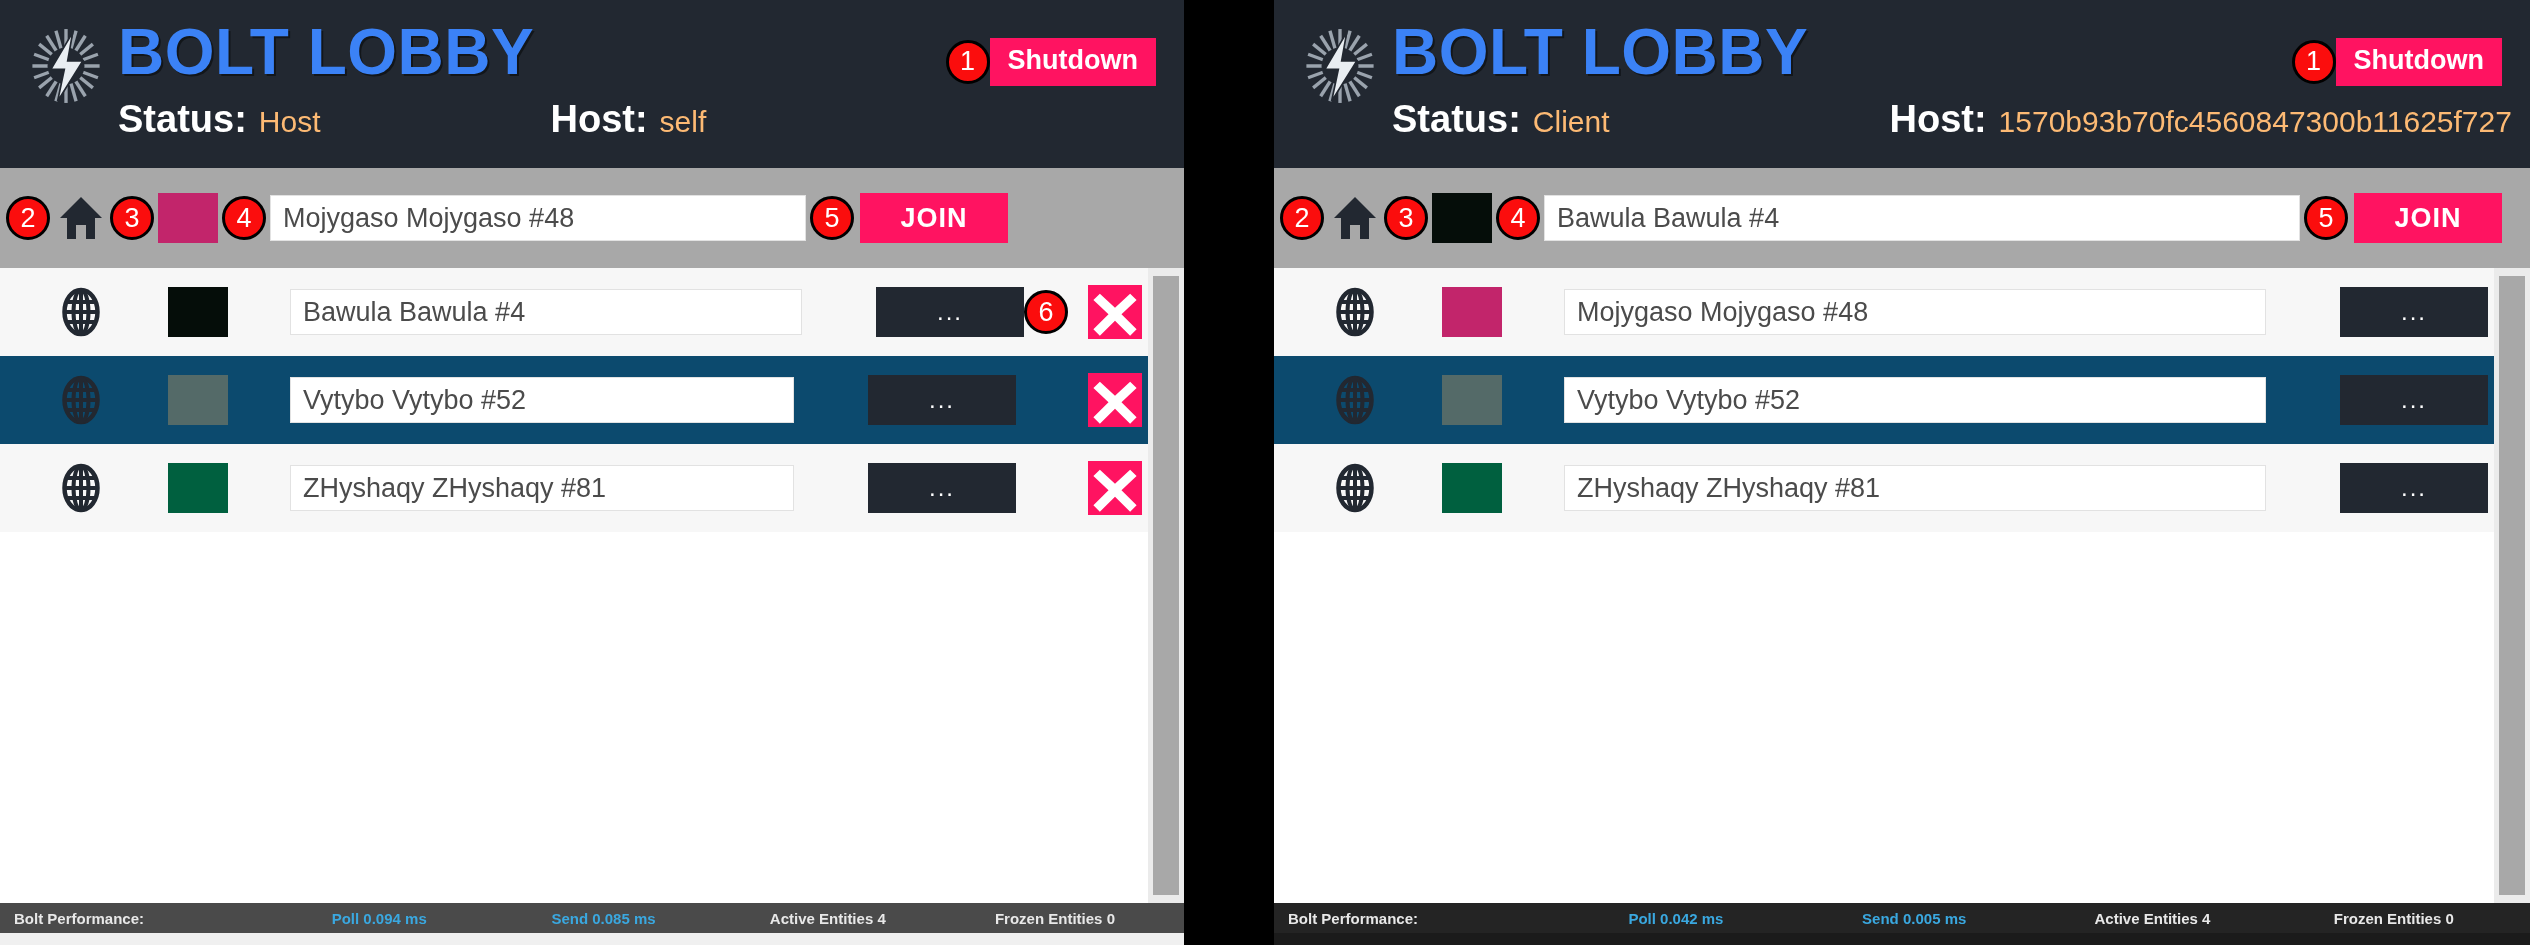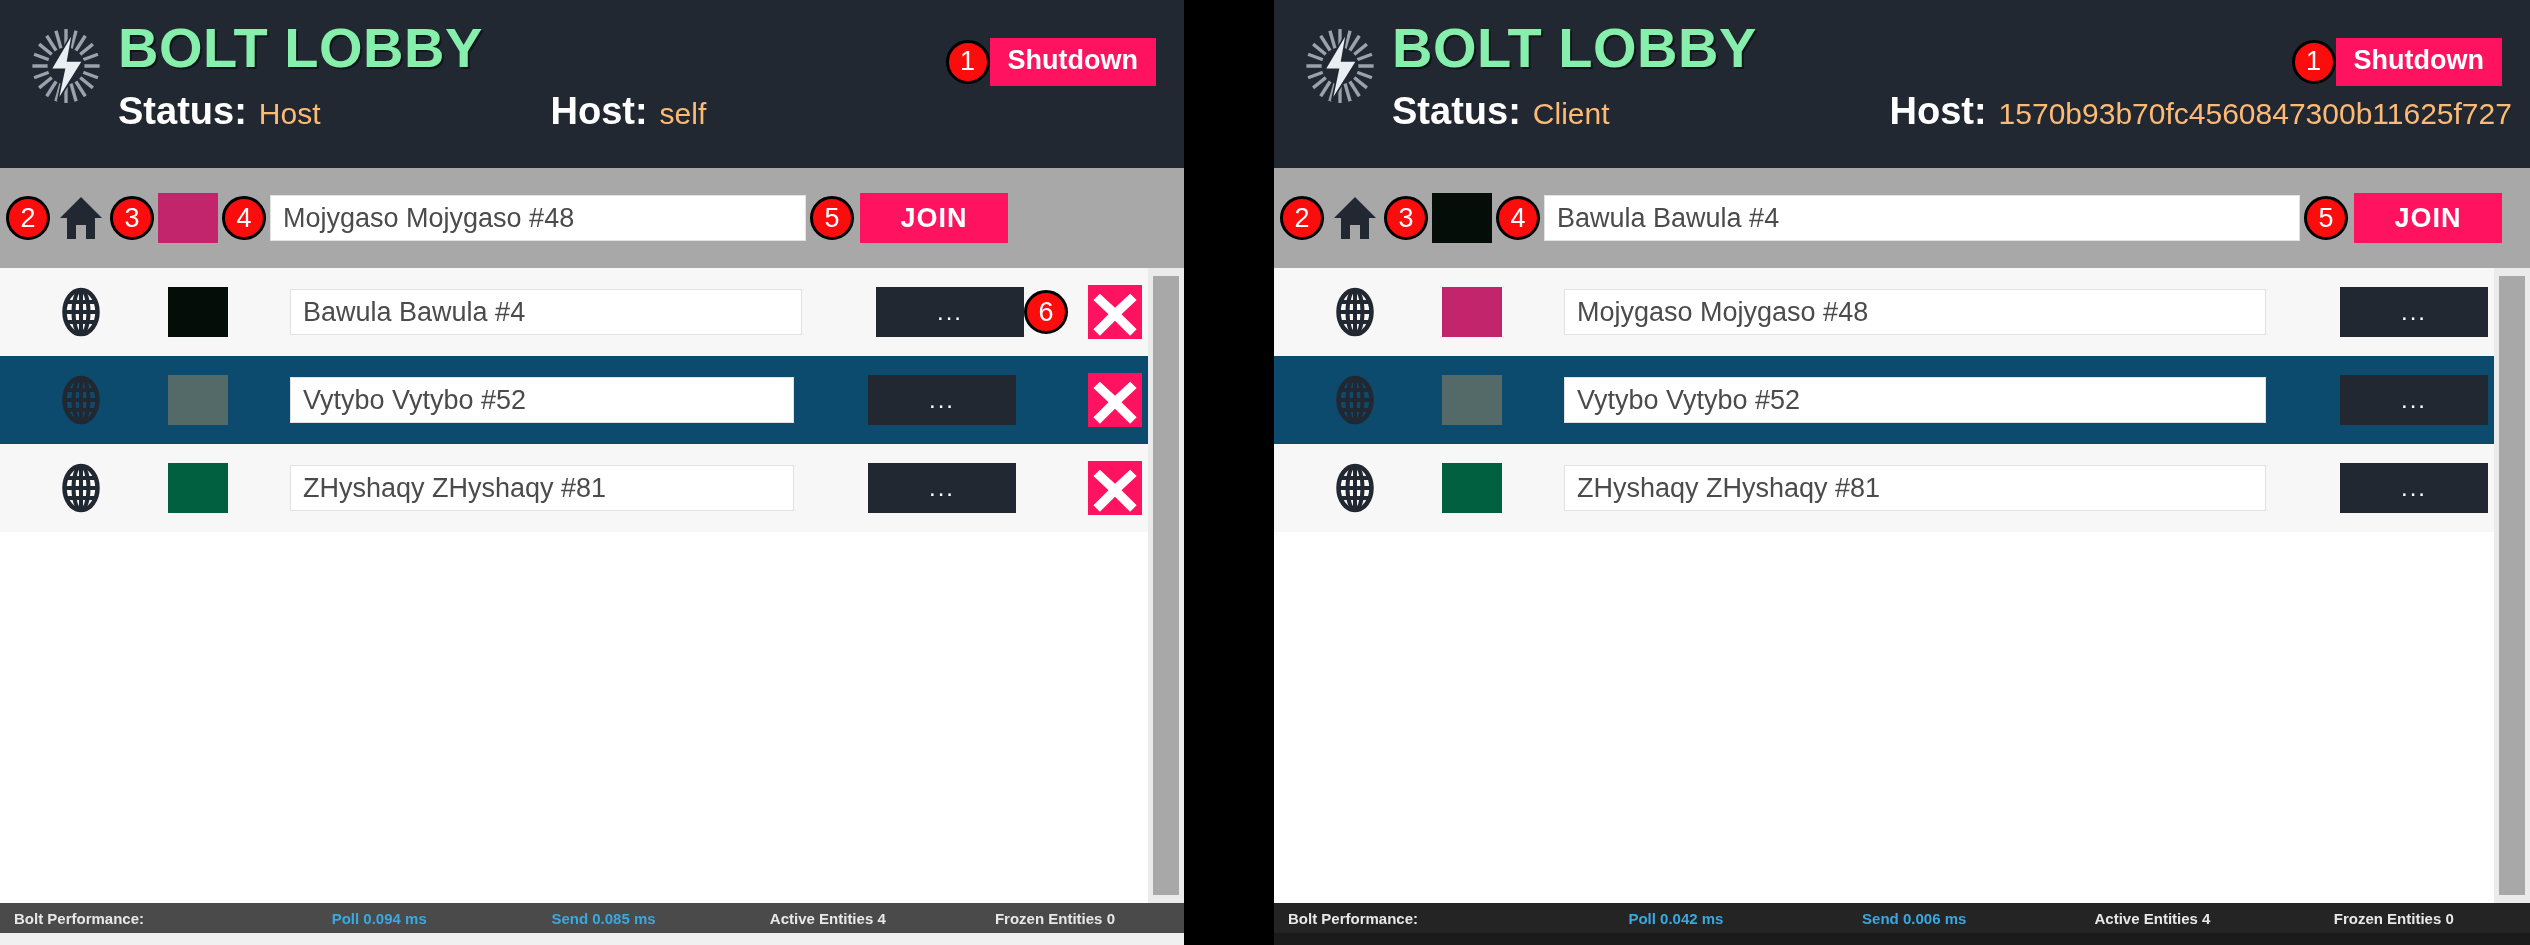--- a/index.html
+++ b/index.html
@@ -23,21 +23,21 @@
     background: #222831;
     height: 168px;
     flex: 0 0 168px;
     padding: 18px 24px 0 24px;
   }
   .brand-row { display: flex; align-items: flex-start; }
   .logo { width: 84px; height: 84px; flex: 0 0 84px; position: relative; margin-top: 6px; }
   .logo svg { display: block; width: 84px; height: 84px; }
   .brand-block { margin-left: 10px; margin-top: 2px; }
   .brand-title {
-    font-size: 56px; font-weight: bold; color: #86efac;
+    font-size: 64px; font-weight: bold; color: #3b82f6;
     letter-spacing: 0.5px; line-height: 1.0;
     text-shadow: 2px 2px 0 rgba(0,0,0,0.45);
   }
   .meta-row { display: flex; align-items: baseline; margin-top: 14px; }
   .meta-label { font-size: 38px; font-weight: bold; color: #ffffff; }
   .meta-value { font-size: 30px; color: #fdba74; margin-left: 12px; }
   .meta-host { margin-left: 230px; display: flex; align-items: baseline; }
   .meta-host.wide { margin-left: 280px; }
 
   .shutdown-wrap { position: absolute; top: 38px; right: 28px; display: flex; align-items: center; }
@@ -425,20 +425,20 @@
         <div class="list-filler"></div>
       </div>
       <div class="scrollbar">
         <div class="scroll-thumb"></div>
       </div>
     </div>
 
     <div class="statusbar dark">
       <span class="st-label">Bolt Performance:</span>
       <span class="st-cell accent">Poll 0.042 ms</span>
-      <span class="st-cell accent">Send 0.006 ms</span>
+      <span class="st-cell accent">Send 0.005 ms</span>
       <span class="st-cell">Active Entities 4</span>
       <span class="st-cell right">Frozen Entities 0</span>
     </div>
     <div class="bottom-edge dark"></div>
   </div>
 
 </div>
 
 </body></html>

